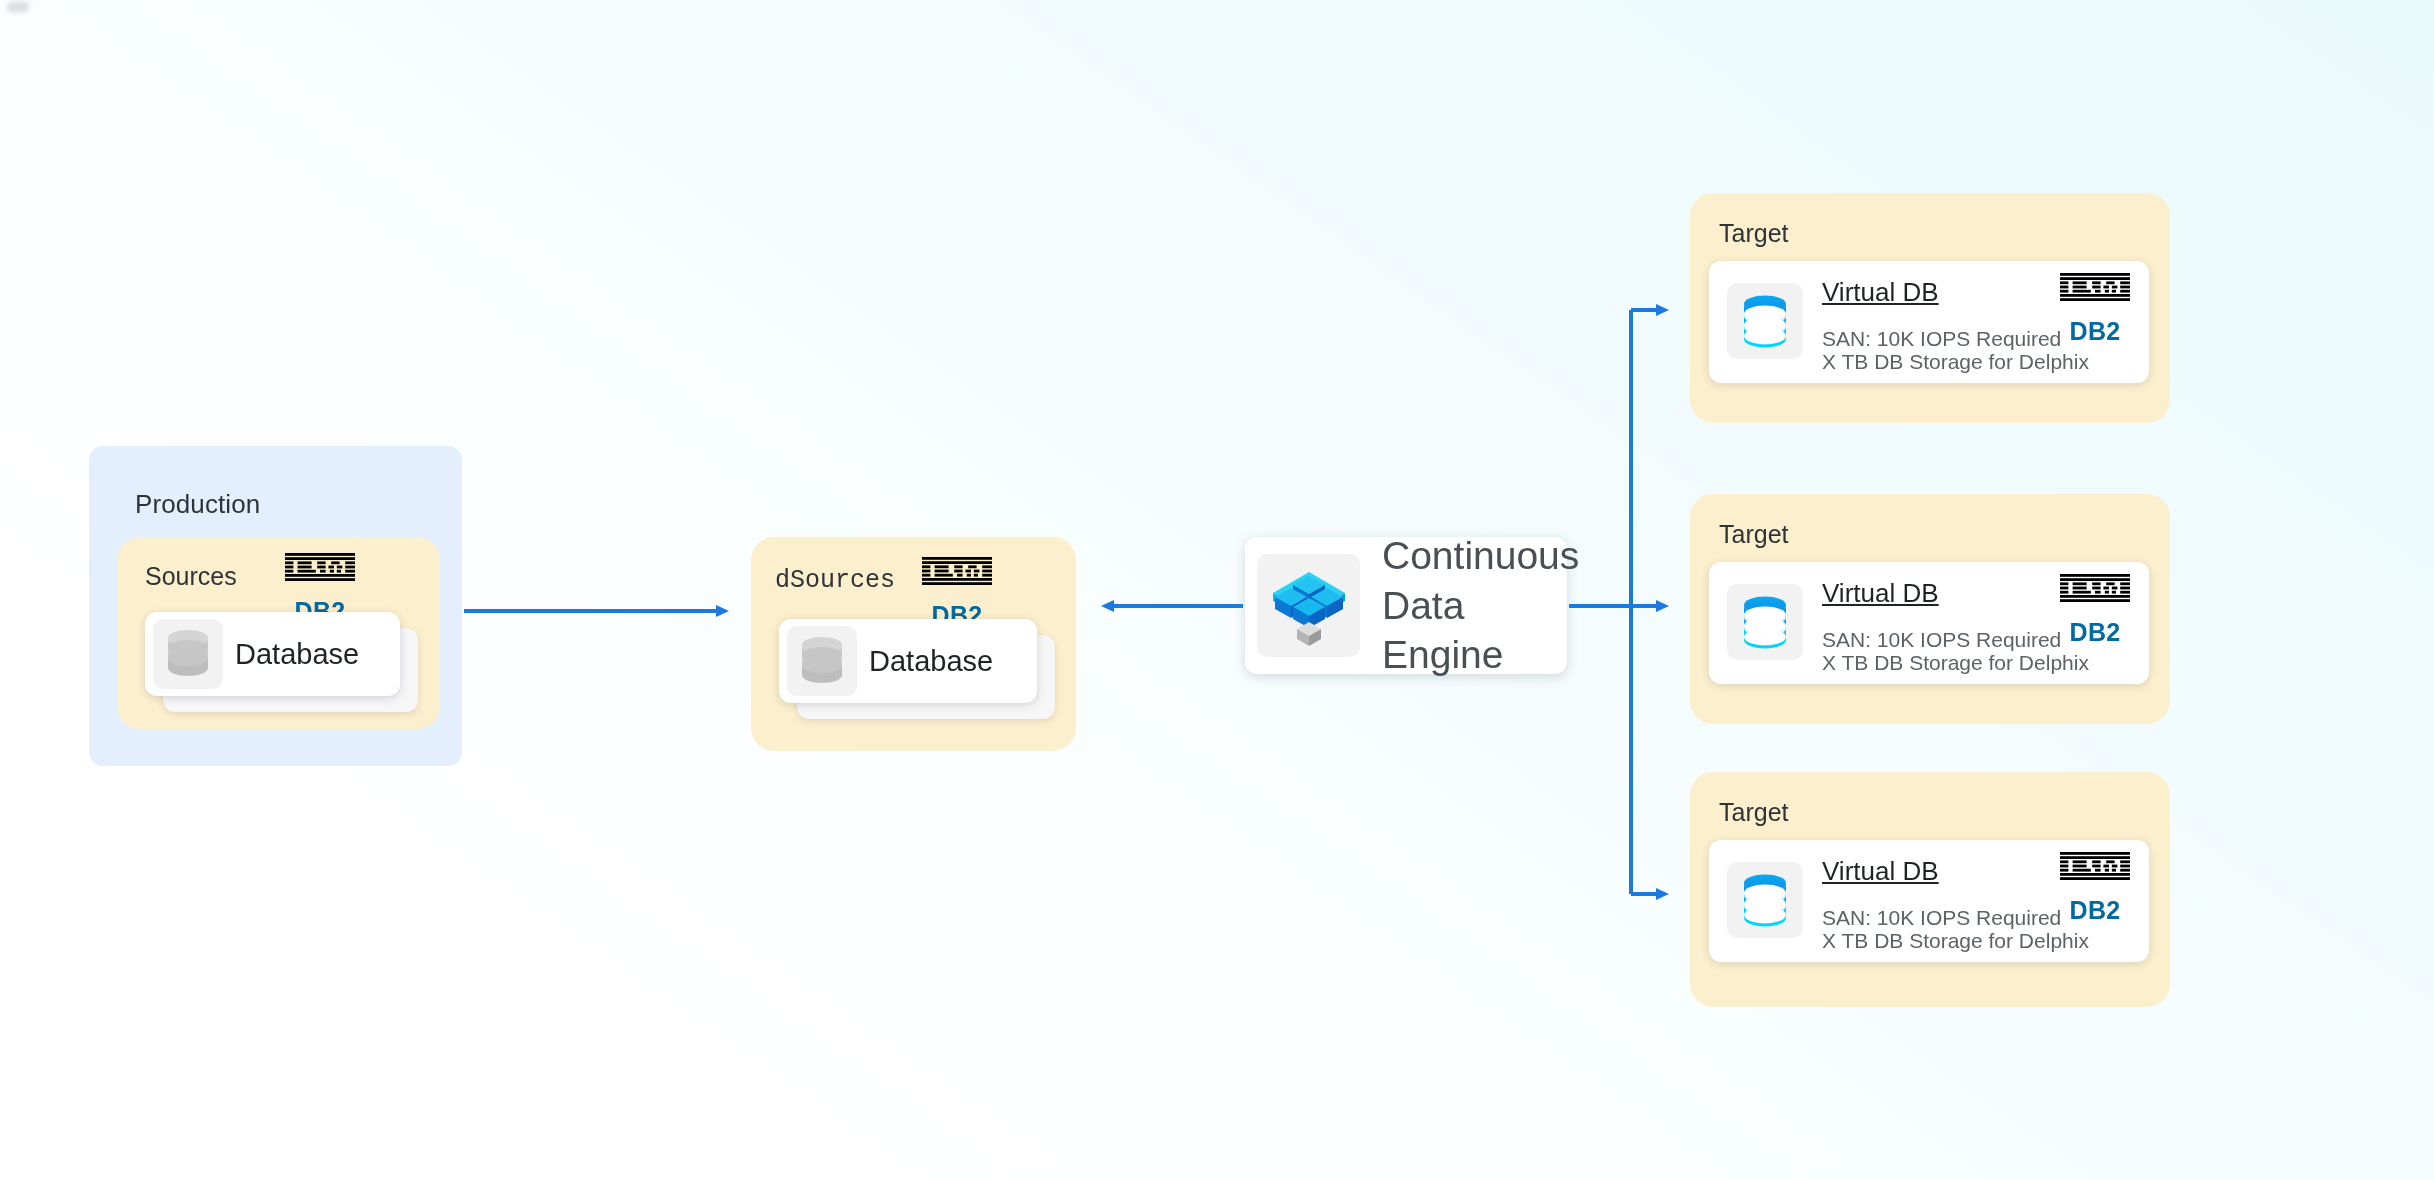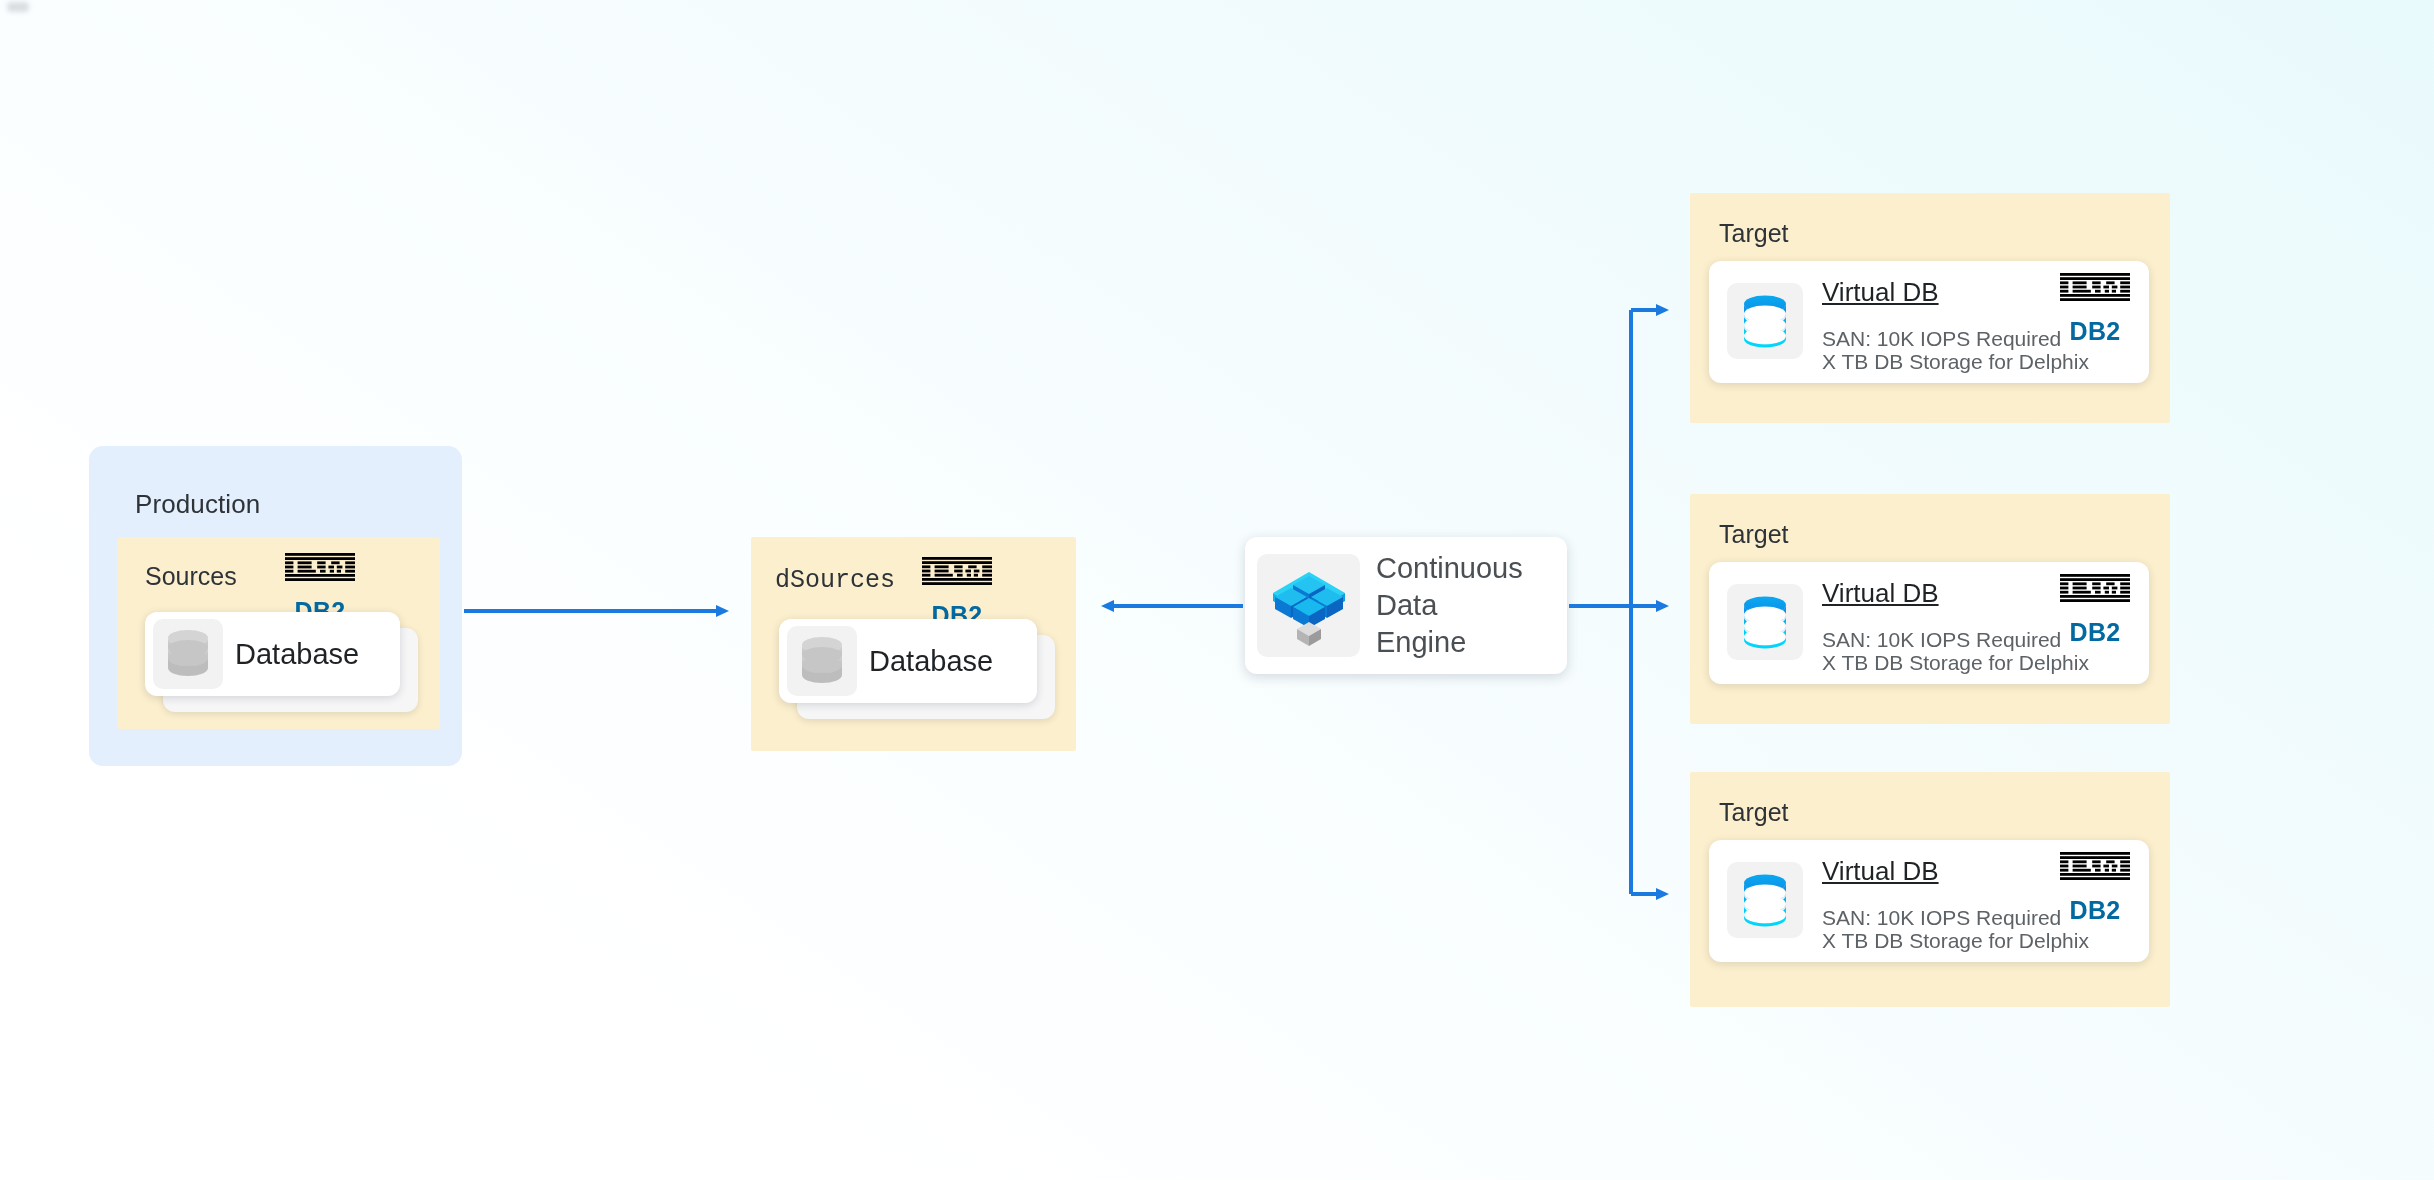--- a/index.html
+++ b/index.html
@@ -56,21 +56,21 @@
     font-size: 26px;
     color: #2e3338;
     letter-spacing: .1px;
     white-space: nowrap;
   }
 
   
   .panel-tan {
     position: absolute;
     background: #fcefcd;
-    border-radius: 2px;
+    border-radius: 23px;
     box-sizing: border-box;
   }
   .panel-title {
     position: absolute;
     font-size: 25px;
     color: #2e3338;
     white-space: nowrap;
   }
 
   
@@ -142,24 +142,24 @@
   .cde-card {
     position: absolute;
     background: #ffffff;
     border-radius: 12px;
     box-shadow: 0 3px 12px rgba(23,37,57,.17);
     display: flex;
     align-items: center;
     box-sizing: border-box;
   }
   .cde-label {
-    font-size: 29px;
+    font-size: 39px;
     color: #4a4f54;
     line-height: 1.28;
-    margin-left: 16px;
+    margin-left: 22px;
     white-space: nowrap;
   }
 
   
   .target-card {
     position: absolute;
     background: #ffffff;
     border-radius: 12px;
     box-shadow: 0 2px 9px rgba(23,37,57,.14);
     box-sizing: border-box;

